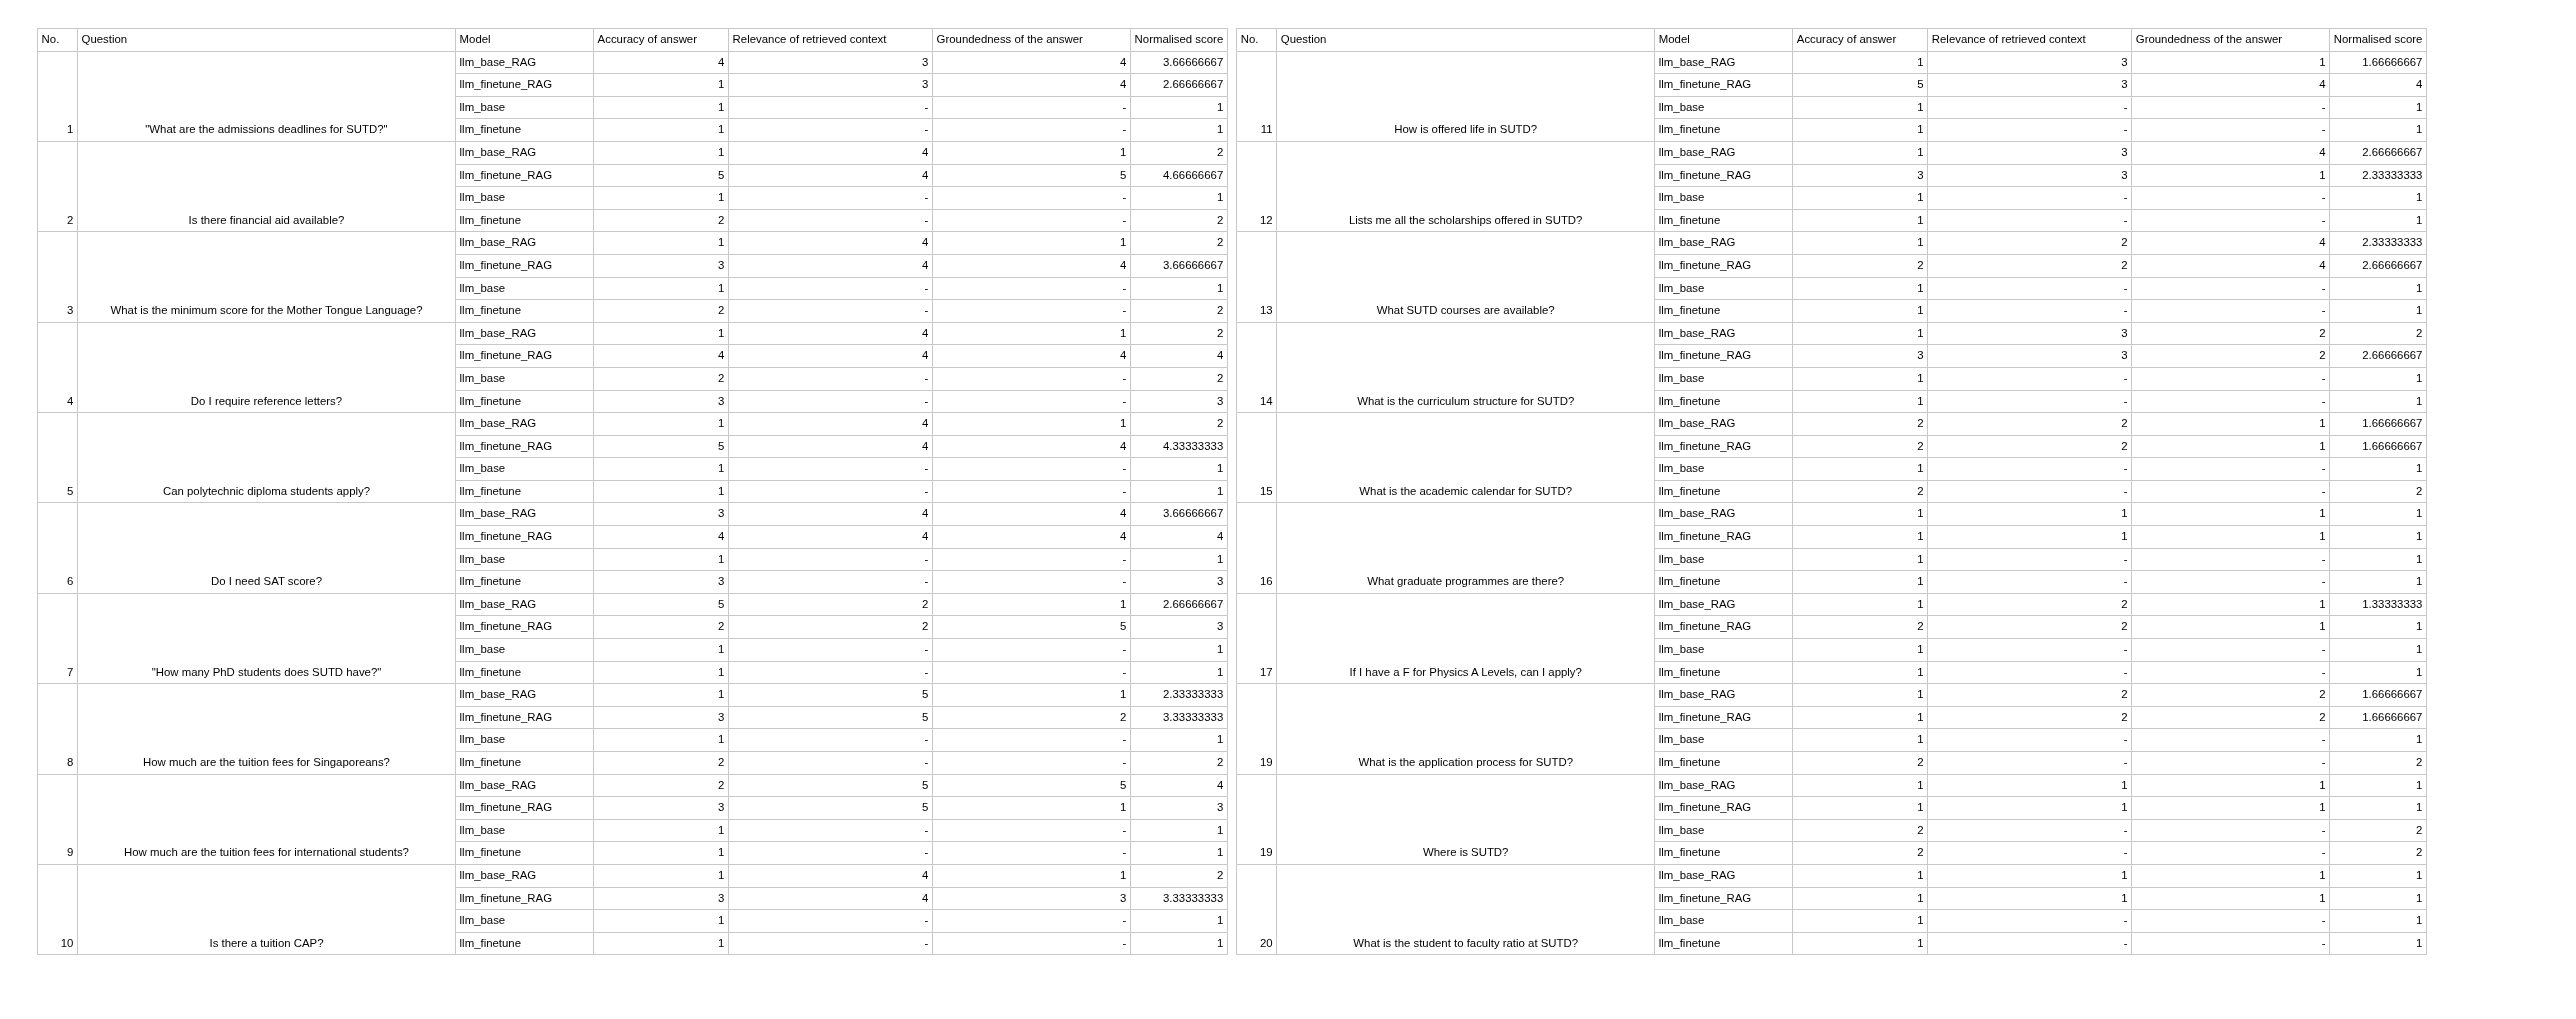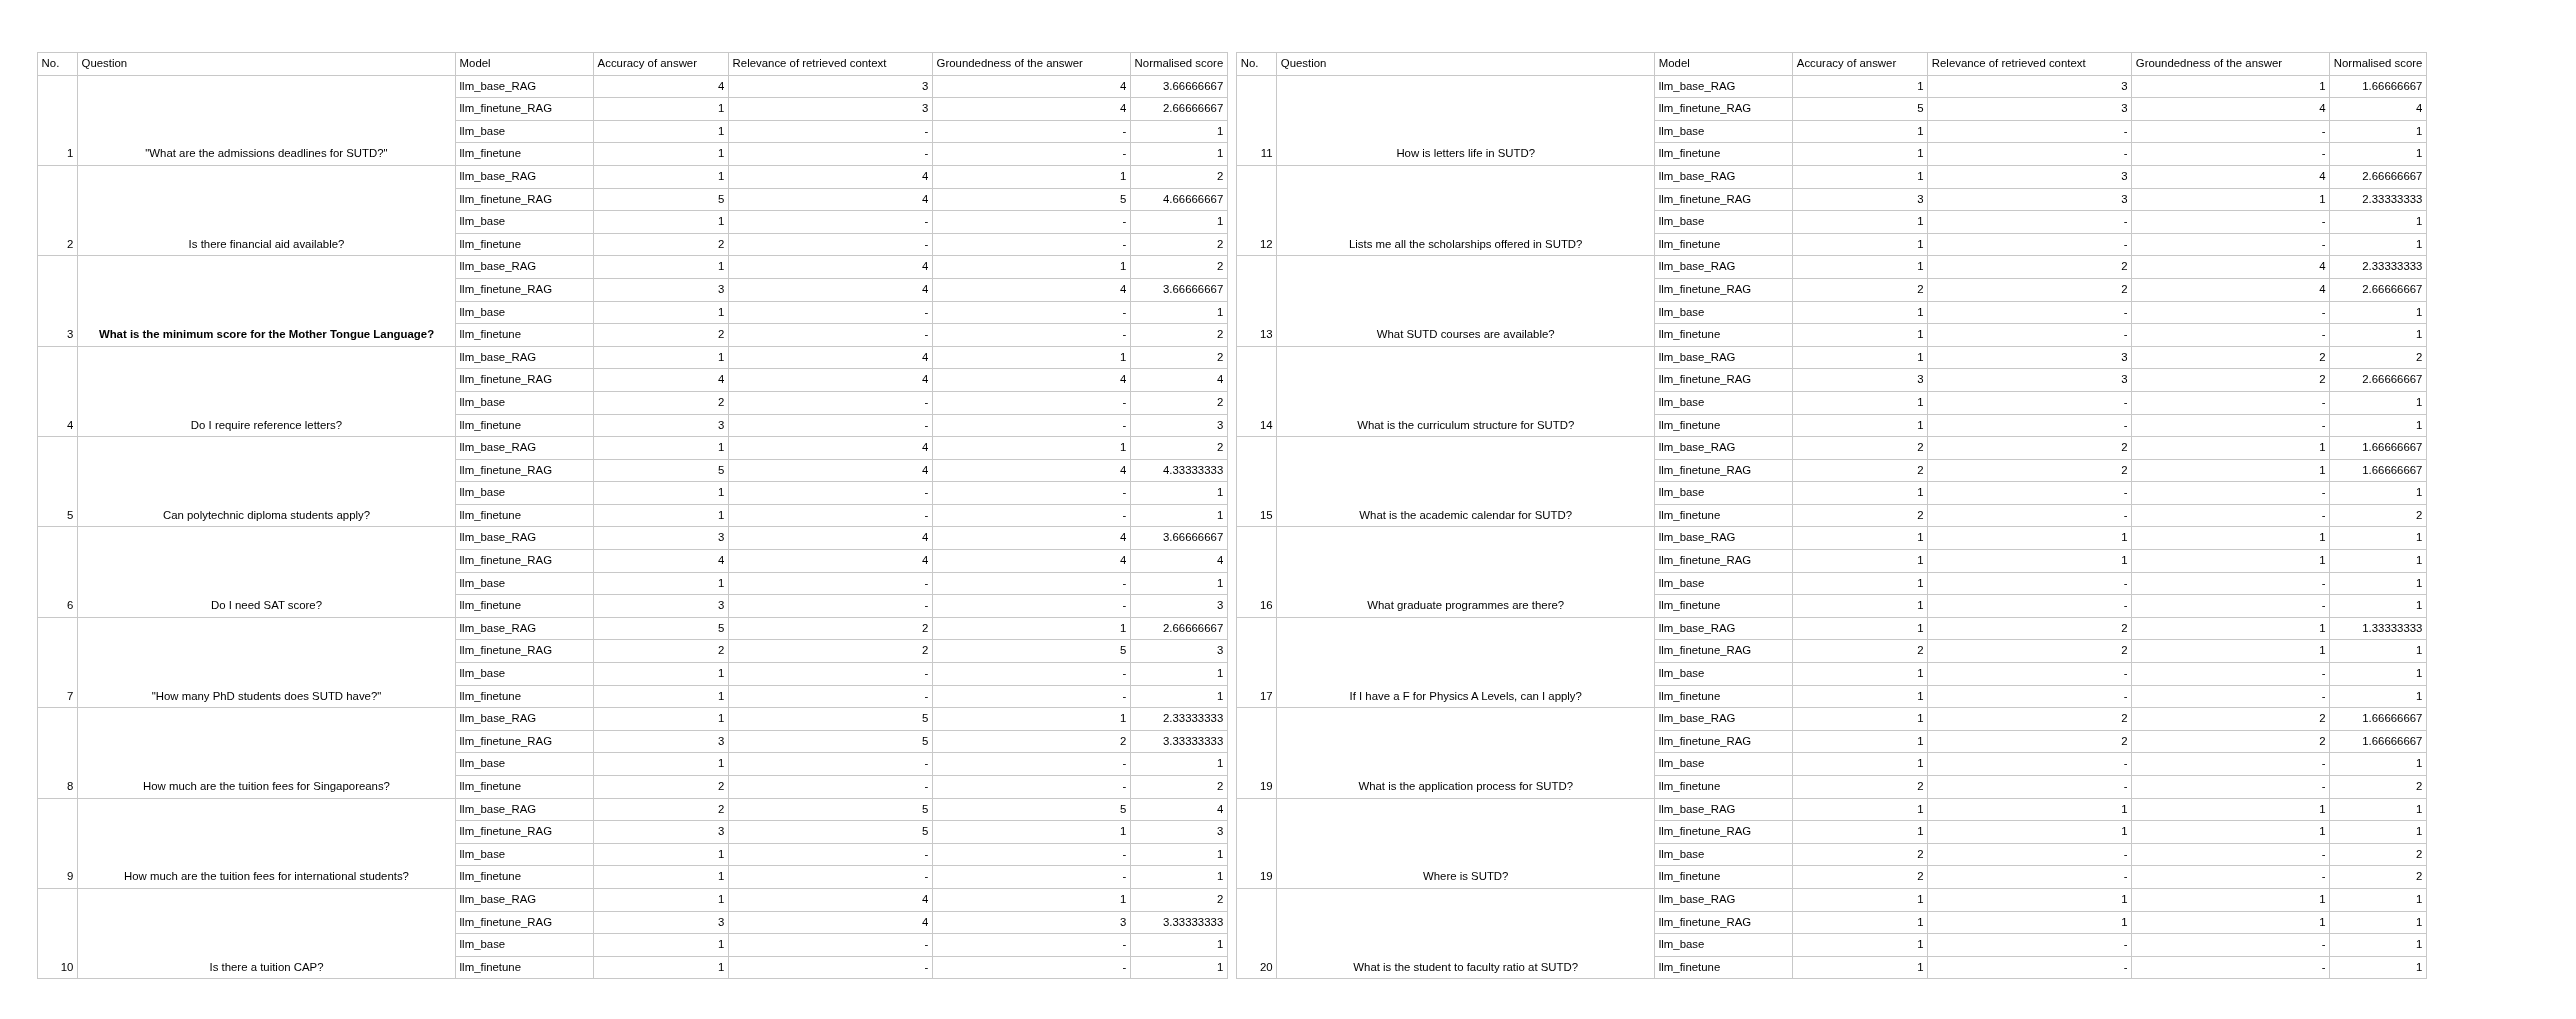--- a/index.html
+++ b/index.html
@@ -10,21 +10,21 @@
   body {
     width: 2576px;
     height: 1020px;
     font-family: "Liberation Sans", sans-serif;
     color: #000000;
     overflow: hidden;
   }
   .sheet {
     position: absolute;
     left: 37px;
-    top: 52px;
+    top: 28px;
     width: 2503px;
     display: flex;
     flex-direction: row;
     align-items: flex-start;
   }
   table.grid {
     border-collapse: collapse;
     table-layout: fixed;
     font-size: 11.4px;
   }
@@ -142,21 +142,21 @@
         </tr>
         <tr>
           <td class="c-left">llm_finetune</td>
           <td class="c-num">2</td>
           <td class="c-num">-</td>
           <td class="c-num">-</td>
           <td class="c-num">2</td>
         </tr>
         <tr>
           <td class="c-num" rowspan="4" style="vertical-align: bottom;">3</td>
-          <td class="qcell" rowspan="4" style="vertical-align: bottom; font-weight: bold;">What is the minimum score for the Mother Tongue Language?</td>
+          <td class="qcell" rowspan="4" style="vertical-align: bottom;">What is the minimum score for the Mother Tongue Language?</td>
           <td class="c-left">llm_base_RAG</td>
           <td class="c-num">1</td>
           <td class="c-num">4</td>
           <td class="c-num">1</td>
           <td class="c-num">2</td>
         </tr>
         <tr>
           <td class="c-left">llm_finetune_RAG</td>
           <td class="c-num">3</td>
           <td class="c-num">4</td>
@@ -407,21 +407,21 @@
           <td class="c-left">No.</td>
           <td class="c-left">Question</td>
           <td class="c-left">Model</td>
           <td class="c-left">Accuracy of answer</td>
           <td class="c-left">Relevance of retrieved context</td>
           <td class="c-left">Groundedness of the answer</td>
           <td class="c-left">Normalised score</td>
         </tr>
         <tr>
           <td class="c-num" rowspan="4" style="vertical-align: bottom;">11</td>
-          <td class="qcell" rowspan="4" style="vertical-align: bottom;">How is letters life in SUTD?</td>
+          <td class="qcell" rowspan="4" style="vertical-align: bottom;">How is offered life in SUTD?</td>
           <td class="c-left">llm_base_RAG</td>
           <td class="c-num">1</td>
           <td class="c-num">3</td>
           <td class="c-num">1</td>
           <td class="c-num">1.66666667</td>
         </tr>
         <tr>
           <td class="c-left">llm_finetune_RAG</td>
           <td class="c-num">5</td>
           <td class="c-num">3</td>

